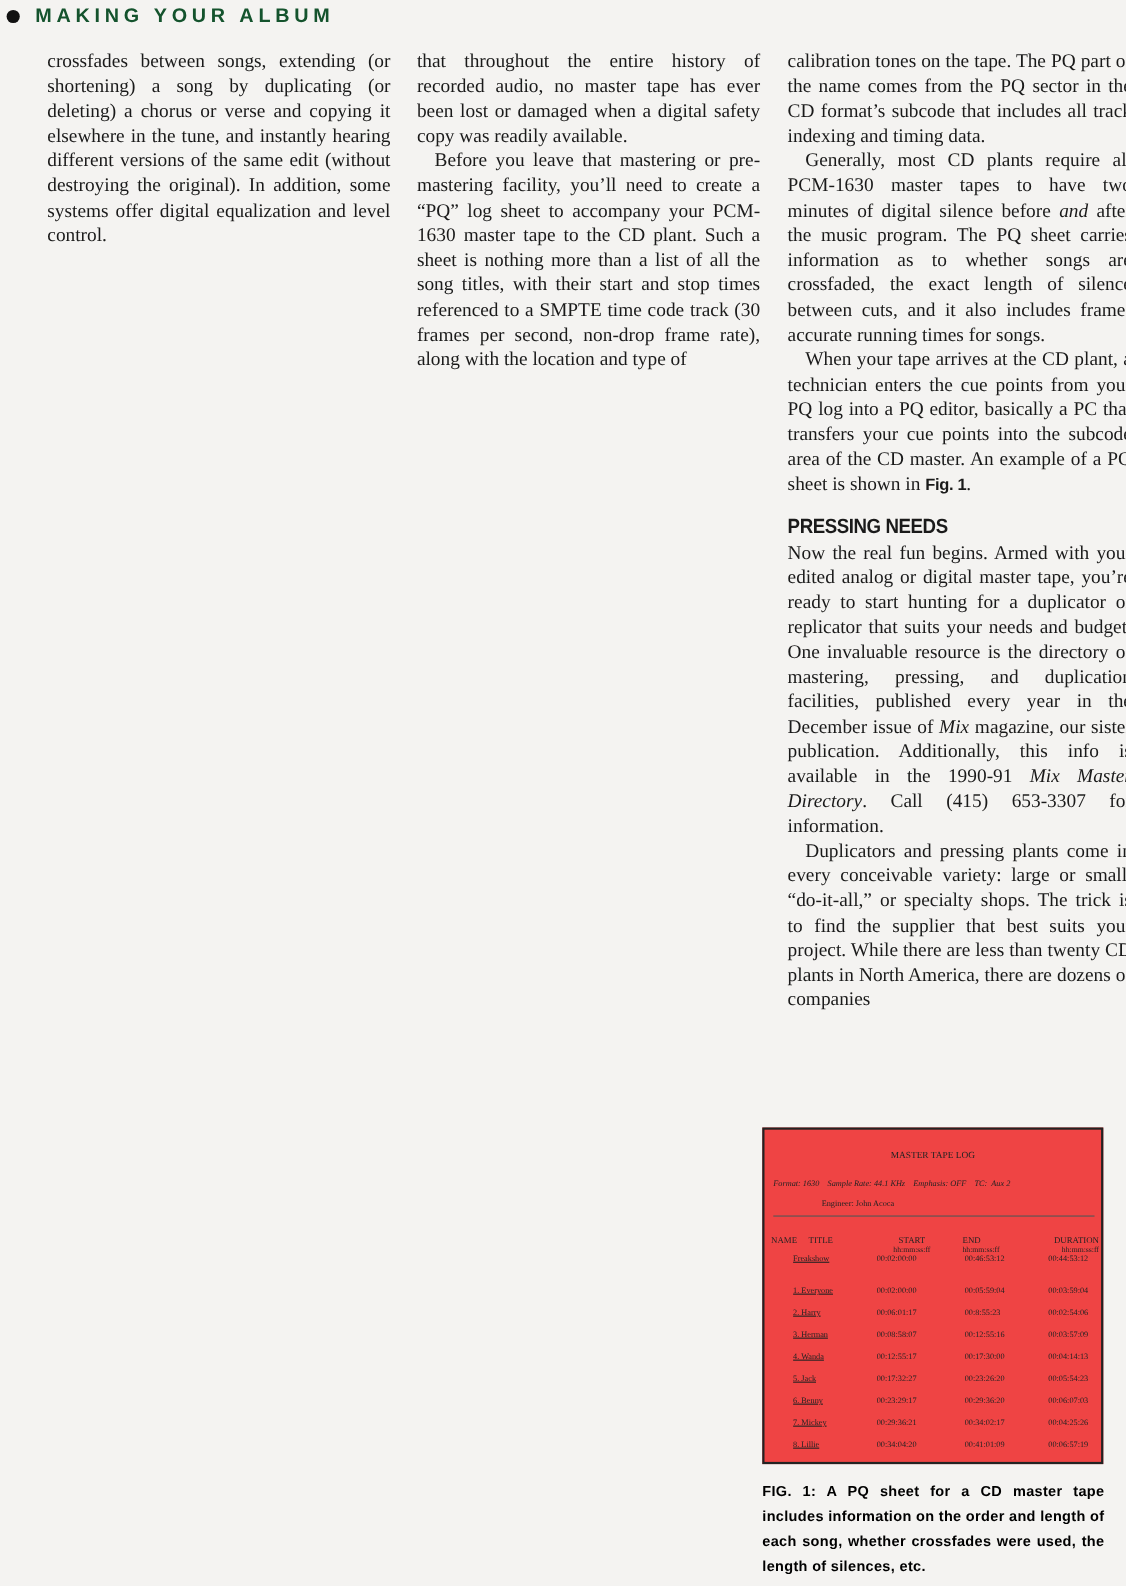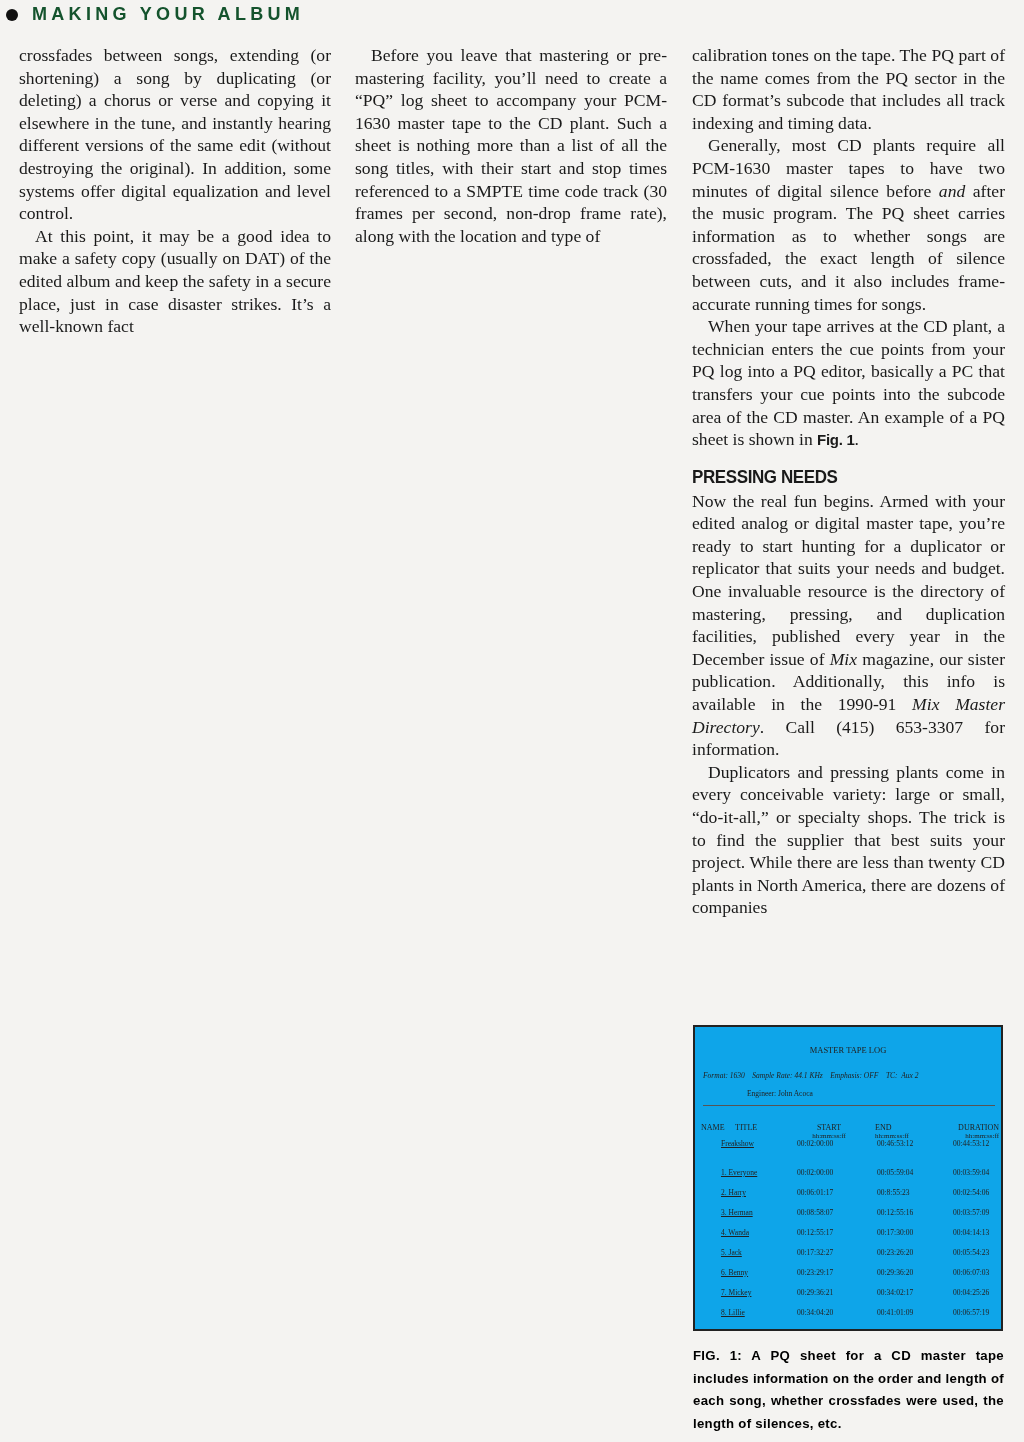--- a/index.html
+++ b/index.html
@@ -17,21 +17,21 @@
       color: #14532d;
       display: flex; align-items: center;
     }
     .running-head .bullet {
       display: inline-block; width: 12px; height: 12px; border-radius: 50%;
       background: #111; margin-right: 14px;
     }
     .col {
       position: absolute; top: 44px;
       font-size: 17.6px; line-height: 22.6px;
-      text-align: justify; text-align-last: left;
+      text-align: justify; text-align-last: left; margin-left: 24px;
     }
     .col1 { left: 19px; width: 312px; }
     .col2 { left: 355px; width: 312px; }
     .col3 { left: 692px; width: 313px; }
     .col p { margin: 0; }
     .col p.indent { text-indent: 16px; }
     .col p.cont { text-indent: 0; }
     em { font-style: italic; }
     .figref {
       font-family: "Liberation Sans", "DejaVu Sans", sans-serif;
@@ -39,21 +39,21 @@
     }
     .subhead {
       font-family: "Liberation Sans", "DejaVu Sans", sans-serif;
       font-weight: bold; font-size: 17px; letter-spacing: -0.4px;
       margin: 16px 0 0 0; line-height: 22px; transform: scaleY(1.1);
       transform-origin: left bottom;
     }
     
     .figure {
       position: absolute; left: 693px; top: 1025px; width: 306px; height: 302px;
-      border: 2px solid #222; background: #0ea5e9;
+      border: 2px solid #222; background: #ef4444;
       font-family: "Liberation Serif", "DejaVu Serif", serif;
       font-size: 8px; color: #222;
     }
     .fig-title { position: absolute; top: 18px; left: 0; right: 0; text-align: center; font-size: 8.5px; }
     .fig-meta { position: absolute; left: 8px; font-size: 7.5px; }
     .fig-meta.m1 { top: 44px; font-style: italic; }
     .fig-meta.m2 { top: 62px; margin-left: 44px; }
     .fig-rule { position: absolute; left: 8px; right: 6px; top: 78px; border-top: 1px solid #555; }
     .fig-head { position: absolute; top: 84px; font-size: 8px; line-height: 9px; margin-top: 12px; }
     .fig-head .sub { font-size: 7px; display: block; }
@@ -79,24 +79,24 @@
 </head>
 <body>
 
 <div class="running-head">
   <span class="bullet"></span>
   <span>MAKING YOUR ALBUM</span>
 </div>
 
 <div class="col col1">
   <p class="cont">crossfades between songs, extending (or shortening) a song by duplicating (or deleting) a chorus or verse and copying it elsewhere in the tune, and instantly hearing different versions of the same edit (without destroying the original). In addition, some systems offer digital equalization and level control.</p>
-  <p class="indent">At this point, it may be a good idea to make a safety copy (usually on DAT) of the edited album and keep the safety in a secure place, just in case disaster strikes. It’s a well-known fact</p>
 </div>
 
 <div class="col col2">
+  <p class="cont">that throughout the entire history of recorded audio, no master tape has ever been lost or damaged when a digital safety copy was readily available.</p>
   <p class="indent">Before you leave that mastering or pre-mastering facility, you’ll need to create a “PQ” log sheet to accompany your PCM-1630 master tape to the CD plant. Such a sheet is nothing more than a list of all the song titles, with their start and stop times referenced to a SMPTE time code track (30 frames per second, non-drop frame rate), along with the location and type of</p>
 </div>
 
 <div class="col col3">
   <p class="cont">calibration tones on the tape. The PQ part of the name comes from the PQ sector in the CD format’s subcode that includes all track indexing and timing data.</p>
   <p class="indent"><span>Generally, most CD plants require all PCM-1630 master tapes to have two minutes of digital silence before </span><em>and</em><span> after the music program. The PQ sheet carries information as to whether songs are crossfaded, the exact length of silence between cuts, and it also includes frame-accurate running times for songs.</span></p>
   <p class="indent"><span>When your tape arrives at the CD plant, a technician enters the cue points from your PQ log into a PQ editor, basically a PC that transfers your cue points into the subcode area of the CD master. An example of a PQ sheet is shown in </span><span class="figref">Fig. 1</span><span>.</span></p>
   <div class="subhead">PRESSING NEEDS</div>
   <p class="cont"><span>Now the real fun begins. Armed with your edited analog or digital master tape, you’re ready to start hunting for a duplicator or replicator that suits your needs and budget. One invaluable resource is the directory of mastering, pressing, and duplication facilities, published every year in the December issue of </span><em>Mix</em><span> magazine, our sister publication. Additionally, this info is available in the 1990-91 </span><em>Mix Master Directory</em><span>. Call (415) 653-3307 for information.</span></p>
   <p class="indent">Duplicators and pressing plants come in every conceivable variety: large or small, “do-it-all,” or specialty shops. The trick is to find the supplier that best suits your project. While there are less than twenty CD plants in North America, there are dozens of companies</p>

